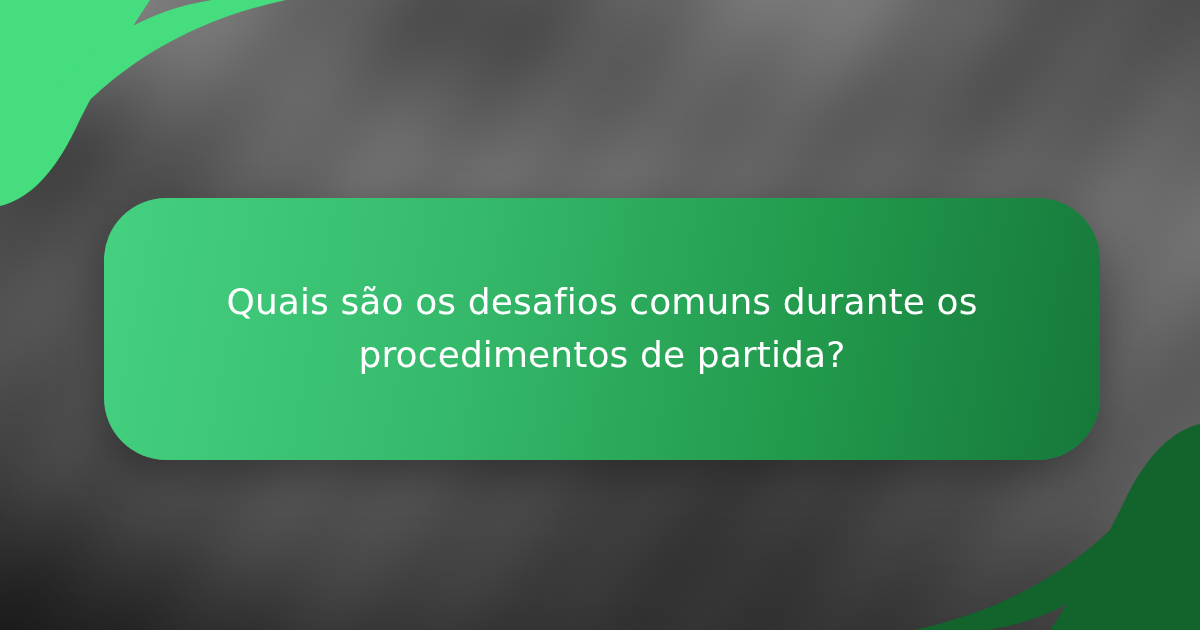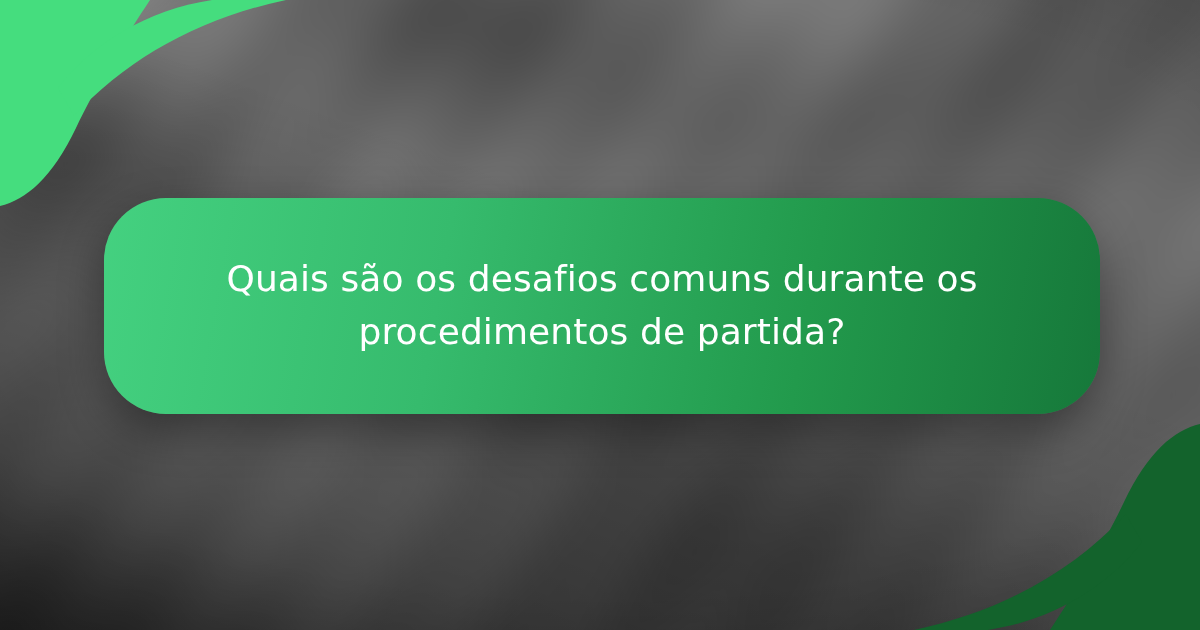--- a/index.html
+++ b/index.html
@@ -73,21 +73,21 @@
     width: 1200px;
     height: 630px;
   }
 
   
   .card {
     position: absolute;
     left: 104px;
     top: 198px;
     width: 996px;
-    height: 216px;
+    height: 262px;
     border-radius: 62px;
     background: linear-gradient(100deg, #44d180 0%, #36bb6d 34%, #229a4c 70%, #16783a 100%);
     box-shadow: 0 16px 44px rgba(0,0,0,.34);
     display: flex;
     align-items: center;
     justify-content: center;
     box-sizing: border-box;
     padding: 0 74px;
   }
   .card-text {

